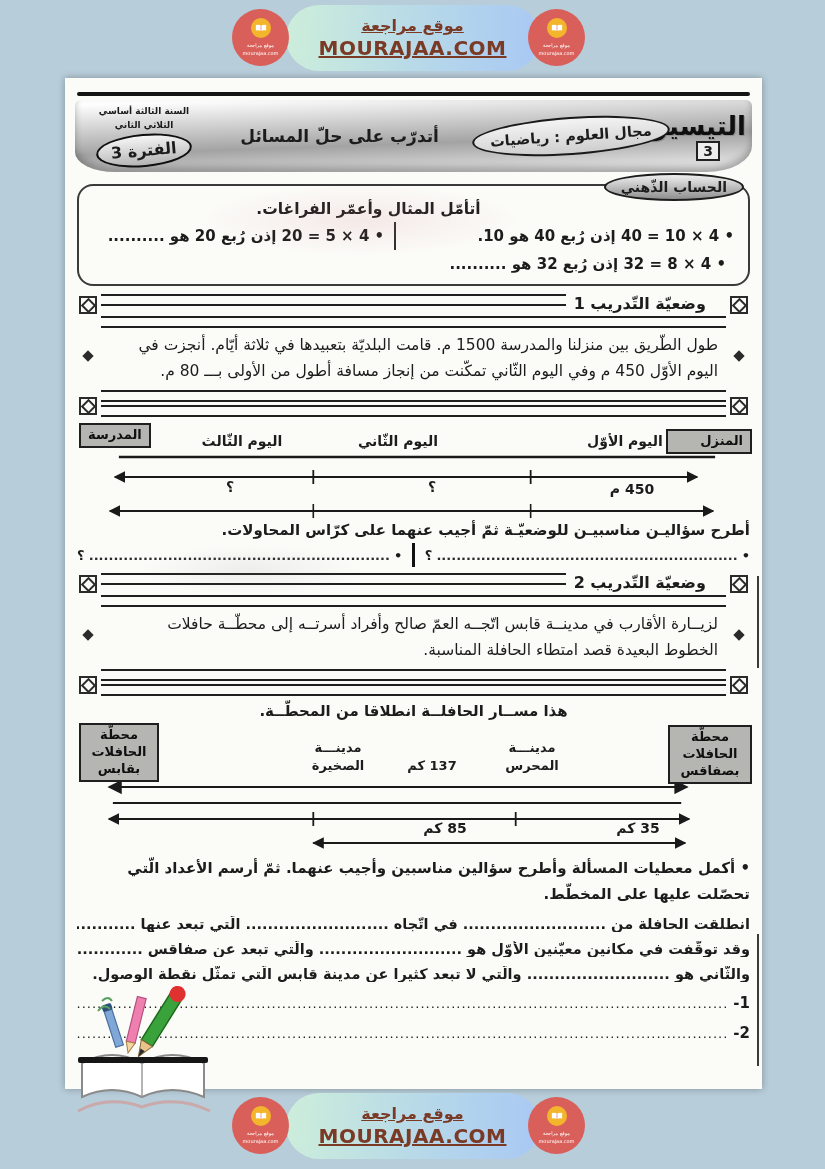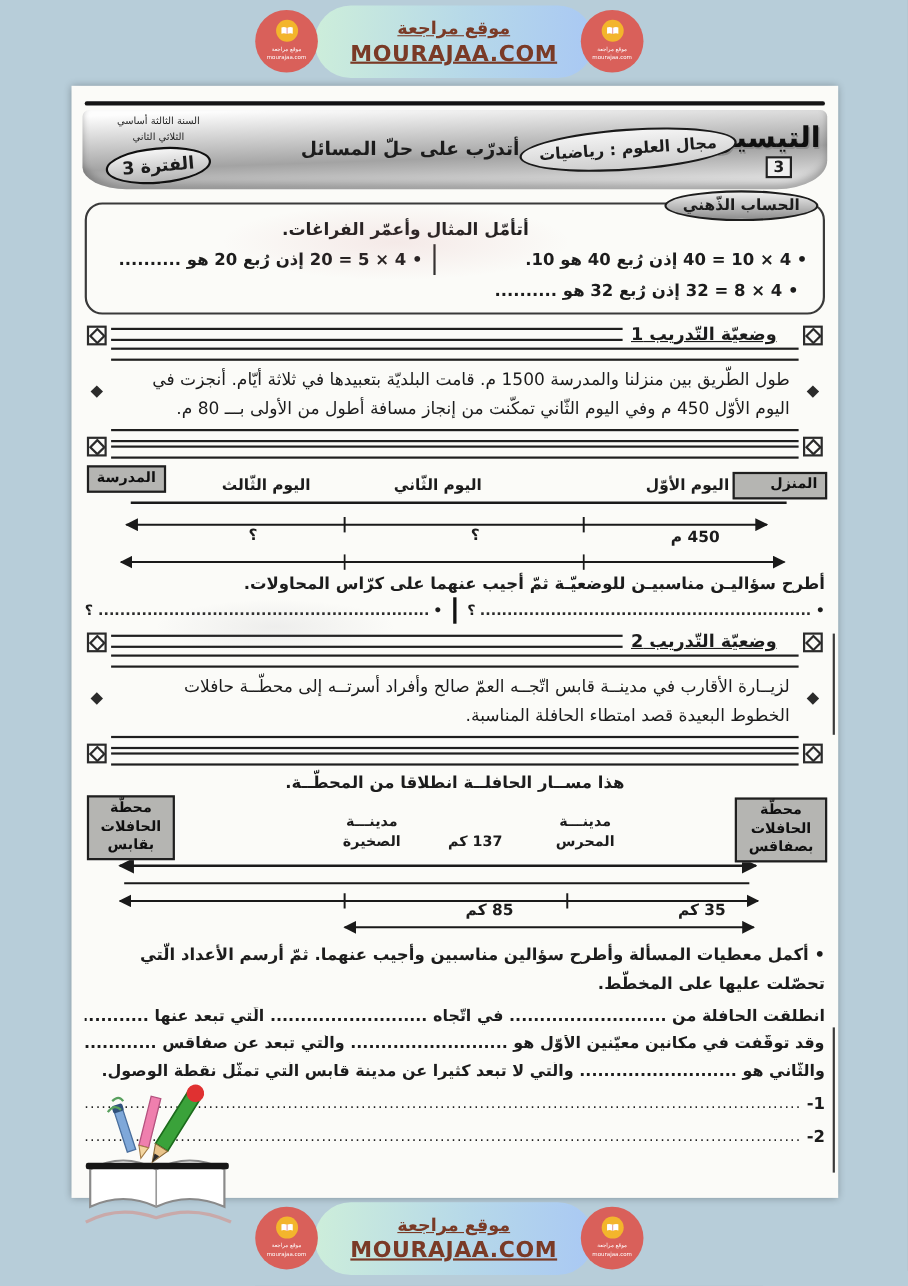--- a/index.html
+++ b/index.html
@@ -31,44 +31,44 @@
   .band{position:relative;height:72px;margin:2px 0 4px;
         background:linear-gradient(178deg,#fdfdfd 6%,#a3a3a3 58%,#e6e6e6 92%);
         border-radius:6px 6px 46px 40px / 6px 6px 26px 20px;
         display:flex;align-items:center;justify-content:space-between;padding:0 6px;
         box-shadow:inset 0 -5px 7px rgba(0,0,0,.28);}
   .series{text-align:center;width:76px;}
   .series-name{font-weight:800;font-size:26px;color:#0f0f0f;text-shadow:1px 1px 0 #8f8f8f;text-align:right;}
   .series-num{font-weight:800;font-size:14px;border:2px solid #222;padding:0 5px;display:inline-block;background:#eee;}
   .subject-oval{border:2px solid #1a1a1a;border-radius:50%;padding:9px 16px;font-weight:bold;font-size:14.5px;
         transform:rotate(-4deg);background:linear-gradient(180deg,#f4f4f4,#cecece);white-space:nowrap;}
-  .band-center{text-align:right;flex:1;}
+  .band-center{text-align:center;flex:1;}
   .band-title{font-size:17px;font-weight:800;}
   .band-sub{font-size:14.5px;font-weight:800;margin-top:3px;}
   .left-group{width:126px;text-align:center;}
-  .grade{font-size:9px;font-weight:normal;line-height:1.5;}
+  .grade{font-size:9px;font-weight:bold;line-height:1.5;}
   .period-oval{margin-top:2px;display:inline-block;border:2.5px solid #101010;border-radius:50%;padding:5px 13px;
         font-weight:800;font-size:16px;transform:rotate(-5deg);background:linear-gradient(180deg,#f5f5f5,#b5b5b5);}
   
   .mm{position:relative;border:2px solid #3a3a3a;border-radius:16px;margin:12px 2px 8px;padding:14px 12px 6px;}
   .mm-label{position:absolute;top:-13px;right:4px;border:2px solid #1d1d1d;border-radius:50%;padding:4px 15px;
         font-weight:800;font-size:14px;background:linear-gradient(180deg,#efefef,#8f8f8f);}
   .mm-instr{font-weight:800;font-size:15.5px;text-align:center;margin:0 90px 4px 0;}
   .mm-grid{display:grid;grid-template-columns:53% 47%;}
   .mm-cell{font-weight:bold;font-size:15px;padding:5px 2px;white-space:nowrap;overflow:hidden;}
   .mm-cell.divider{border-left:2px solid #2d2d2d;padding-left:6px;}
   .mm-cell.second{padding-right:10px;}
   
   .sit{display:flex;margin:6px 0;align-items:stretch;}
   .orn{width:26px;display:flex;flex-direction:column;justify-content:space-between;align-items:center;padding:2px 0;}
   .knot{width:14px;height:14px;border:2.5px solid #2b2b2b;position:relative;}
   .knot::after{content:"";position:absolute;inset:1.5px;border:2px solid #2b2b2b;transform:rotate(45deg);}
   .orn-mid{width:8px;height:8px;background:#2b2b2b;transform:rotate(45deg);}
   .sit-body{flex:1;min-width:0;}
-  .sit-head{display:flex;align-items:center;gap:8px;text-decoration:underline;}
+  .sit-head{display:flex;gap:8px;}
   .sit-title{font-weight:800;font-size:16px;margin-right:20px;white-space:nowrap;}
   .dline{height:8px;border-top:2.5px solid #1f1f1f;border-bottom:2.5px solid #1f1f1f;flex:1;}
   .dline.full{margin-top:3px;}
   .sit-text{font-weight:normal;font-size:15.5px;line-height:1.65;text-align:right;padding:5px 8px 3px;}
   .cap{font-weight:800;font-size:15px;text-align:center;margin:3px 0;}
   
   .dg{position:relative;margin:0 2px;}
   #dg1{height:96px;}
   #dg2{height:128px;}
   .dg svg{position:absolute;inset:0;width:100%;height:100%;}

